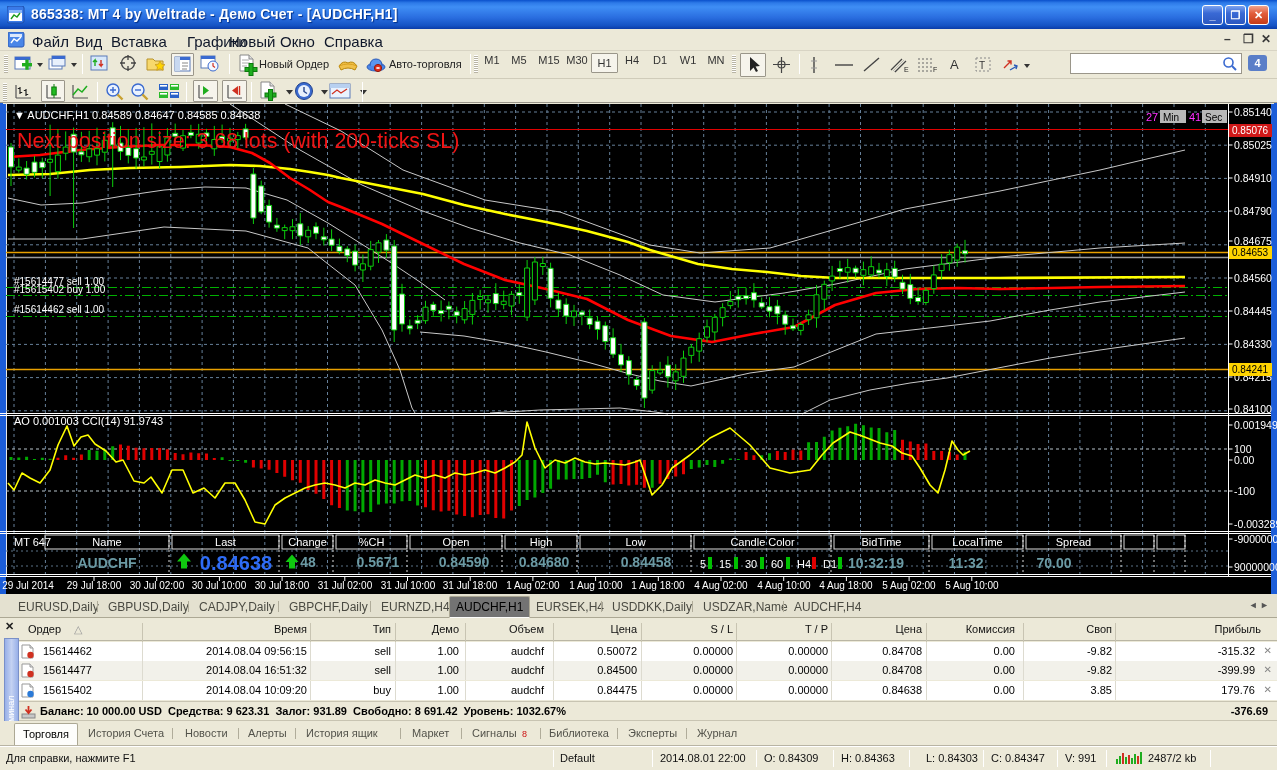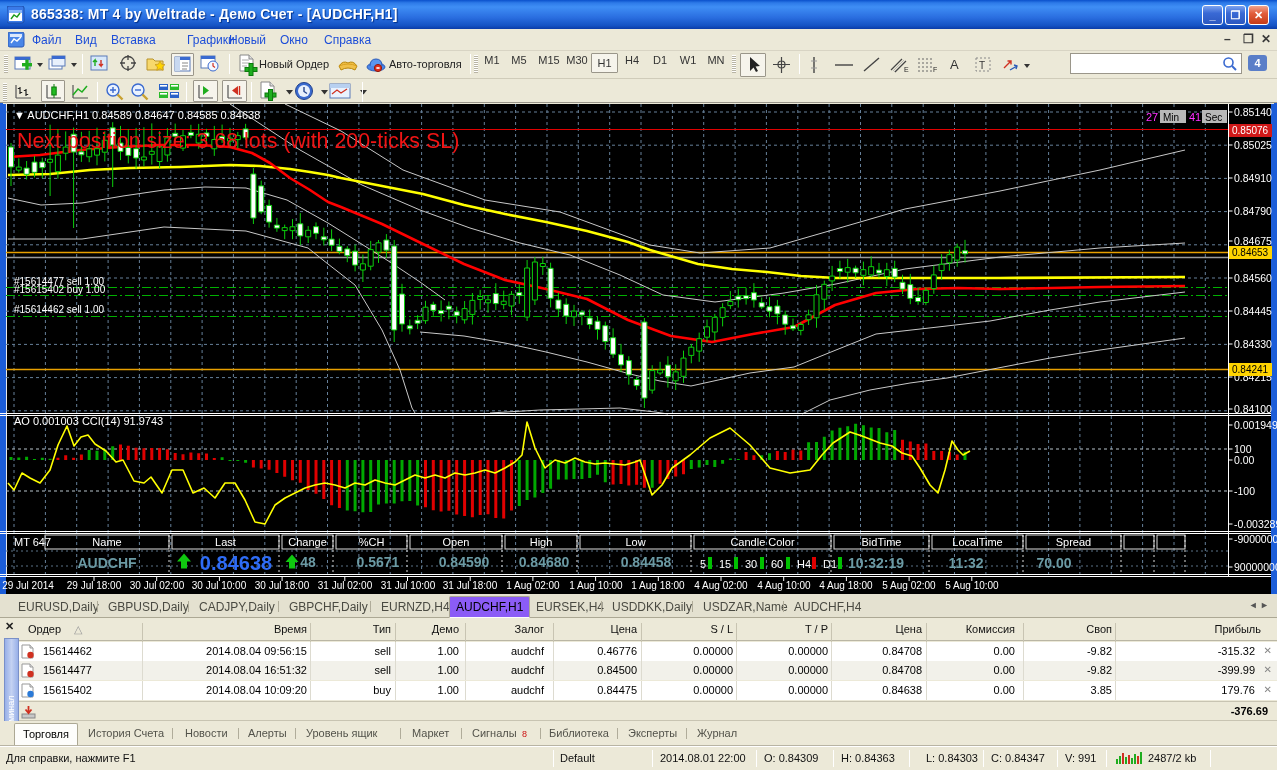--- a/index.html
+++ b/index.html
@@ -6,37 +6,37 @@
 .abs{position:absolute}
 .titlebar{left:0;top:0;width:1277px;height:29px;
  background:linear-gradient(180deg,#0a50cc 0%,#2d7ae8 10%,#3f8ef5 24%,#2a6ee0 60%,#1553c4 88%,#0b3ca8 100%);}
 .titletxt{left:31px;top:6px;color:#fff;font-size:14px;font-weight:bold;letter-spacing:.2px;
  text-shadow:1px 1px 1px #00318a}
 .wbtn{top:5px;width:21px;height:20px;border-radius:3px;border:1px solid #fff;
  color:#fff;font-size:11px;text-align:center;line-height:18px;font-weight:bold;
  background:linear-gradient(180deg,#7ba2ef 0%,#3969d5 40%,#2c58c0 100%)}
 .wbtn.close{background:linear-gradient(180deg,#f0a38c 0%,#e25e3d 40%,#c63b16 100%)}
 .menubar{left:0;top:29px;width:1277px;height:22px;background:#ece9d8;border-bottom:1px solid #d8d4c4}
-.menubar span{position:absolute;top:4px;font-size:12px;color:#1d4ed8}
+.menubar span{position:absolute;top:4px;font-size:15px;color:#0f172a}
 .mctl{position:absolute;top:3px;font-size:12px;color:#3a3a3a;font-weight:bold}
 .tb1{left:0;top:51px;width:1277px;height:28px;background:#ece9d8;border-bottom:1px solid #d0ccba}
 .tb2{left:0;top:79px;width:1277px;height:24px;background:#ece9d8;border-bottom:1px solid #9a968a}
 .grip{position:absolute;top:4px;width:4px;height:18px;
  background:repeating-linear-gradient(180deg,#fff 0 1px,#b8b4a4 1px 2px)}
 .vsep{position:absolute;top:3px;width:1px;height:20px;background:#c6c2b2;border-right:1px solid #fff}
 .tbt{position:absolute;font-size:11px;color:#222}
 .tfbtn{position:absolute;top:3px;font-size:11px;color:#333;text-align:center}
 .pressed{background:#f6f4ec;border:1px solid #9a968a;border-radius:1px}
 .searchbox{position:absolute;left:1070px;top:2px;width:172px;height:21px;background:#fff;
  border:1px solid #9a968a}
 .bubble{position:absolute;left:1248px;top:4px;width:19px;height:16px;background:#5a7ec8;
  border-radius:3px;color:#fff;font-size:11px;font-weight:bold;text-align:center;line-height:16px}
 .tabsrow{left:0;top:594px;width:1277px;height:24px;background:#e4e1d0;border-bottom:1px solid #aca894}
 .ctab{position:absolute;top:3px;font-size:12px;color:#4a4a42;padding:3px 6px}
-.ctab.act{background:#8b5cf6;border:1px solid #aca894;border-bottom:1px solid #fdfdfb;
+.ctab.act{background:#737373;border:1px solid #aca894;border-bottom:1px solid #fdfdfb;
  border-radius:2px 2px 0 0;color:#000;top:2px}
 .csep{position:absolute;top:7px;width:1px;height:11px;background:#b0ac9a}
 .thead{left:16px;top:618px;width:1261px;height:23px;background:#ece9d8;border-bottom:1px solid #bab6a4}
 .thead div{position:absolute;top:5px;font-size:11px;color:#111}
 .colsep{position:absolute;top:2px;width:1px;height:19px;background:#c8c4b2}
 .trow{left:16px;width:1261px;height:19px;background:#fff;font-size:11px;color:#000}
 .trow div{position:absolute;top:3px}
 .twhite{left:16px;top:700px;width:1261px;height:1px;background:#fff}
 .balrow{left:16px;top:701px;width:1261px;height:20px;background:#ece9d8;
  border-top:1px solid #c8c4b2;border-bottom:1px solid #c8c4b2}
@@ -457,21 +457,21 @@
  <span style="position:absolute;right:8px;top:6px;font-size:9px;color:#555">◄ ►</span>
 </div>
 
 <div class="termx">✕</div>
 <div class="abs thead">
  <div style="left:12px">Ордер</div>
     <div style="left:58px;color:#999">△</div>
  <div style="right:970px">Время</div>
  <div style="right:886px">Тип</div>
  <div style="right:818px">Демо</div>
- <div style="right:733px">Залог</div>
+ <div style="right:733px">Объем</div>
  <div style="right:640px">Цена</div>
  <div style="right:544px">S / L</div>
  <div style="right:449px">T / P</div>
  <div style="right:355px">Цена</div>
  <div style="right:262px">Комиссия</div>
  <div style="right:165px">Своп</div>
  <div style="right:16px">Прибыль</div>
  <div class="colsep" style="left:126px"></div>
     <div class="colsep" style="left:294px"></div>
     <div class="colsep" style="left:379px"></div>
@@ -499,21 +499,21 @@
     <svg style="position:absolute;left:5px;top:2px" width="15" height="15">
       <path d="M1 1 h8 l3 3 v10 h-11 z" fill="#fff" stroke="#999"></path>
       <path d="M9 1 v3 h3" fill="#ddd" stroke="#999"></path>
       <circle cx="9.5" cy="11" r="3.2" fill="#d03020"></circle>
     </svg>
     <div style="left:27px">15614462</div>
     <div style="right:970px">2014.08.04 09:56:15</div>
     <div style="right:886px">sell</div>
     <div style="right:818px">1.00</div>
     <div style="right:733px">audchf</div>
-    <div style="right:640px">0.46776</div>
+    <div style="right:640px">0.50072</div>
     <div style="right:544px">0.00000</div>
     <div style="right:449px">0.00000</div>
     <div style="right:355px">0.84708</div>
     <div style="right:262px">0.00</div>
     <div style="right:165px">-9.82</div>
     <div style="right:22px">-315.32</div>
     <div style="right:5px;color:#888;font-size:10px">✕</div>
   </div>
 <div class="abs trow" style="top:661px;background:#f2f1ea">
     <div style="position:absolute;left:126px;top:0;width:1px;height:19px;background:#dddbd0"></div>
@@ -576,35 +576,36 @@
     <div style="right:165px">3.85</div>
     <div style="right:22px">179.76</div>
     <div style="right:5px;color:#888;font-size:10px">✕</div>
   </div>
 <div class="twhite"></div>
 <div class="abs balrow">
  <svg style="position:absolute;left:5px;top:3px" width="16" height="15">
       <rect x="1" y="9" width="13" height="4" fill="#c8c8c8" stroke="#888"></rect>
       <path d="M7.5 1 v7 m-3 -3.5 l3 3.5 l3 -3.5" stroke="#d03020" stroke-width="1.8" fill="none"></path>
     </svg>
+ <b style="left:24px">Баланс: 10 000.00 USD&nbsp;&nbsp;Средства: 9 623.31&nbsp;&nbsp;Залог: 931.89&nbsp;&nbsp;Свободно: 8 691.42&nbsp;&nbsp;Уровень: 1032.67%</b>
  <b style="right:9px">-376.69</b>
 </div>
 <div class="abs lstrip">
     <div>Терминал</div>
   </div>
 
 <div class="abs btabs">
  <div class="btab-act">Торговля</div>
  <span style="left:88px">История Счета</span>
     <span class="csep" style="left:172px;top:7px"></span>
  <span style="left:185px">Новости</span>
     <span class="csep" style="left:238px;top:7px"></span>
  <span style="left:248px">Алерты</span>
     <span class="csep" style="left:295px;top:7px"></span>
- <span style="left:306px">Уровень ящик</span>
+ <span style="left:306px">История ящик</span>
     <span class="csep" style="left:400px;top:7px"></span>
  <span style="left:412px">Маркет</span>
     <span class="csep" style="left:461px;top:7px"></span>
  <span style="left:472px">Сигналы</span>
     <span style="left:522px;color:#cc1111;font-size:9px;top:8px">8</span>
     <span class="csep" style="left:540px;top:7px"></span>
  <span style="left:549px">Библиотека</span>
     <span class="csep" style="left:617px;top:7px"></span>
  <span style="left:628px">Эксперты</span>
     <span class="csep" style="left:686px;top:7px"></span>

